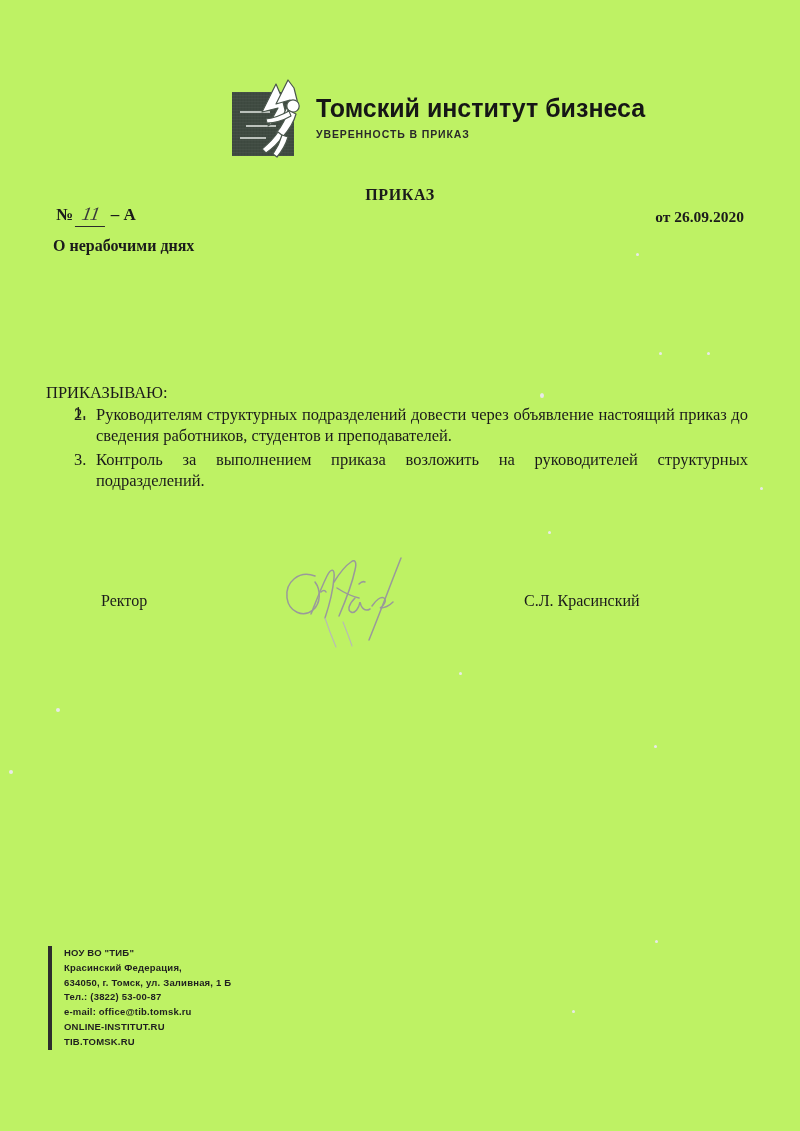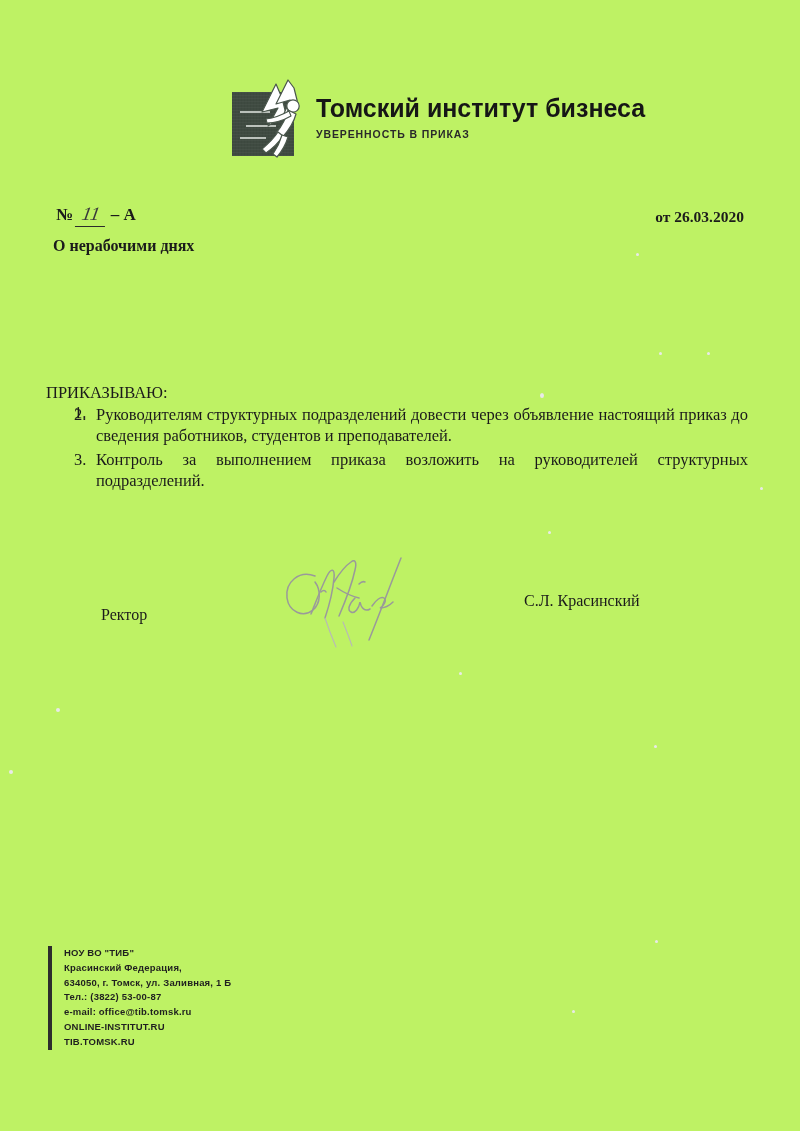--- a/index.html
+++ b/index.html
@@ -186,21 +186,21 @@
     position: absolute;
     left: 0;
     right: 0;
     top: 592px;
     height: 28px;
     font-size: 16px;
   }
   .sign-role {
     position: absolute;
     left: 101px;
-    top: 14px;
+    top: 0;
   }
   .sign-name {
     position: absolute;
     left: 524px;
     top: 0;
   }
   .signature {
     position: absolute;
     left: 277px;
     top: 548px;
@@ -266,28 +266,29 @@
         <path d="M46 54 C42 60 36 66 30 71 L34 75 C41 70 47 64 51 58 Z" fill="#ffffff" stroke="#4a574c" stroke-width="1.2" stroke-linejoin="round"></path>
         <path d="M50 57 C48 64 45 70 41 76 L45 79 C50 73 54 66 56 59 Z" fill="#ffffff" stroke="#4a574c" stroke-width="1.2" stroke-linejoin="round"></path>
       </svg>
     </div>
     <div class="brand">
       <div class="brand-title">Томский институт бизнеса</div>
       <div class="brand-sub">УВЕРЕННОСТЬ В ПРИКАЗ</div>
     </div>
   </div>
 
+  <div class="doc-type">ПРИКАЗ</div>
 
   <div class="order-no">
     <span>№</span>
     <span class="order-no-num">11</span>
     <span>– А</span>
   </div>
 
-  <div class="order-date">от 26.03.2020</div>
+  <div class="order-date">от 26.09.2020</div>
 
   <div class="doc-subject">О нерабочими днях</div>
 
 
   <div class="order-verb">ПРИКАЗЫВАЮ:</div>
 
   <ol class="clause-list">
     <li class="clause tight">
       <span class="clause-num">1.</span>
     </li>

